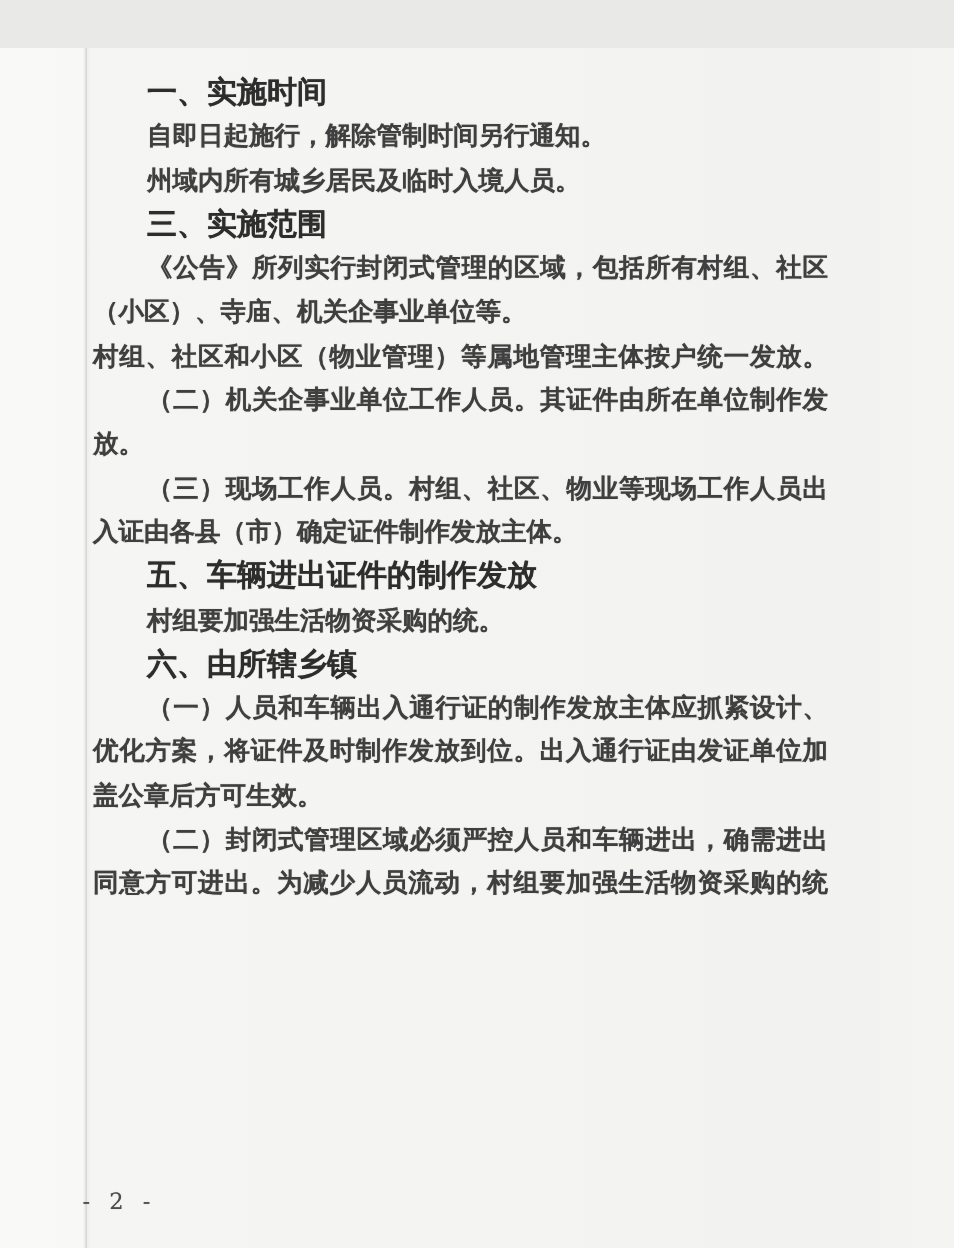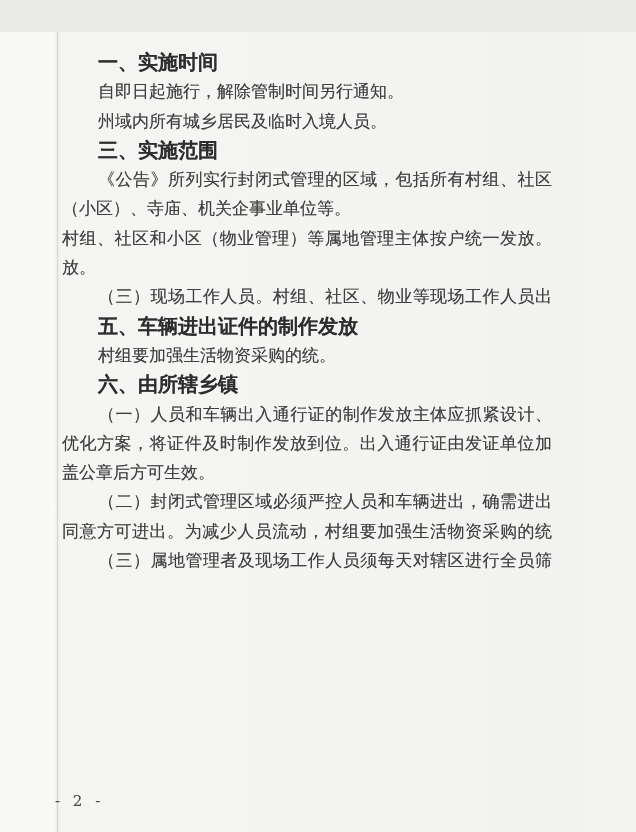--- a/index.html
+++ b/index.html
@@ -22,21 +22,21 @@
     position:absolute;left:57px;top:0;width:1px;height:832px;
     background:rgba(120,120,115,0.18);
   }
   .content{
     position:absolute;left:62px;top:16px;width:490px;
   }
   .ln{
     height:29.3px;line-height:29.3px;
     font-size:17px;color:#3f3f3f;
     text-shadow:0 0 0.6px rgba(70,70,70,0.55);
-    overflow:visible;white-space:nowrap;
+    overflow:visible;white-space:nowrap;font-weight:bold;
   }
   .h{
     font-family:"Liberation Sans","DejaVu Sans",sans-serif;
     font-weight:700;font-size:20px;color:#2d2d2d;
     text-shadow:0 0 0.5px rgba(40,40,40,0.6);
   }
   .ind{ text-indent:36px; }
   .just{
     white-space:normal;
     text-align:justify;
@@ -56,27 +56,28 @@
   <div class="fold-line"></div>
 
   <div class="content">
     <div class="ln h ind">一、实施时间</div>
     <div class="ln ind">自即日起施行，解除管制时间另行通知。</div>
     <div class="ln ind">州域内所有城乡居民及临时入境人员。</div>
     <div class="ln h ind">三、实施范围</div>
     <div class="ln ind just">《公告》所列实行封闭式管理的区域，包括所有村组、社区</div>
     <div class="ln">（小区）、寺庙、机关企事业单位等。</div>
     <div class="ln just">村组、社区和小区（物业管理）等属地管理主体按户统一发放。</div>
+    <div class="ln ind just">（二）机关企事业单位工作人员。其证件由所在单位制作发</div>
     <div class="ln">放。</div>
     <div class="ln ind just">（三）现场工作人员。村组、社区、物业等现场工作人员出</div>
+    <div class="ln">入证由各县（市）确定证件制作发放主体。</div>
     <div class="ln h ind">五、车辆进出证件的制作发放</div>
     <div class="ln ind">村组要加强生活物资采购的统。</div>
     <div class="ln h ind">六、由所辖乡镇</div>
     <div class="ln ind just">（一）人员和车辆出入通行证的制作发放主体应抓紧设计、</div>
     <div class="ln just">优化方案，将证件及时制作发放到位。出入通行证由发证单位加</div>
     <div class="ln">盖公章后方可生效。</div>
     <div class="ln ind just">（二）封闭式管理区域必须严控人员和车辆进出，确需进出</div>
     <div class="ln just">同意方可进出。为减少人员流动，村组要加强生活物资采购的统</div>
-    <div class="ln ind just">（三）属地管理者及现场工作人员须每天对辖区进行全员筛</div>
   </div>
 
   <div class="pagenum">- 2 -</div>
 </div>
 
 </body></html>

